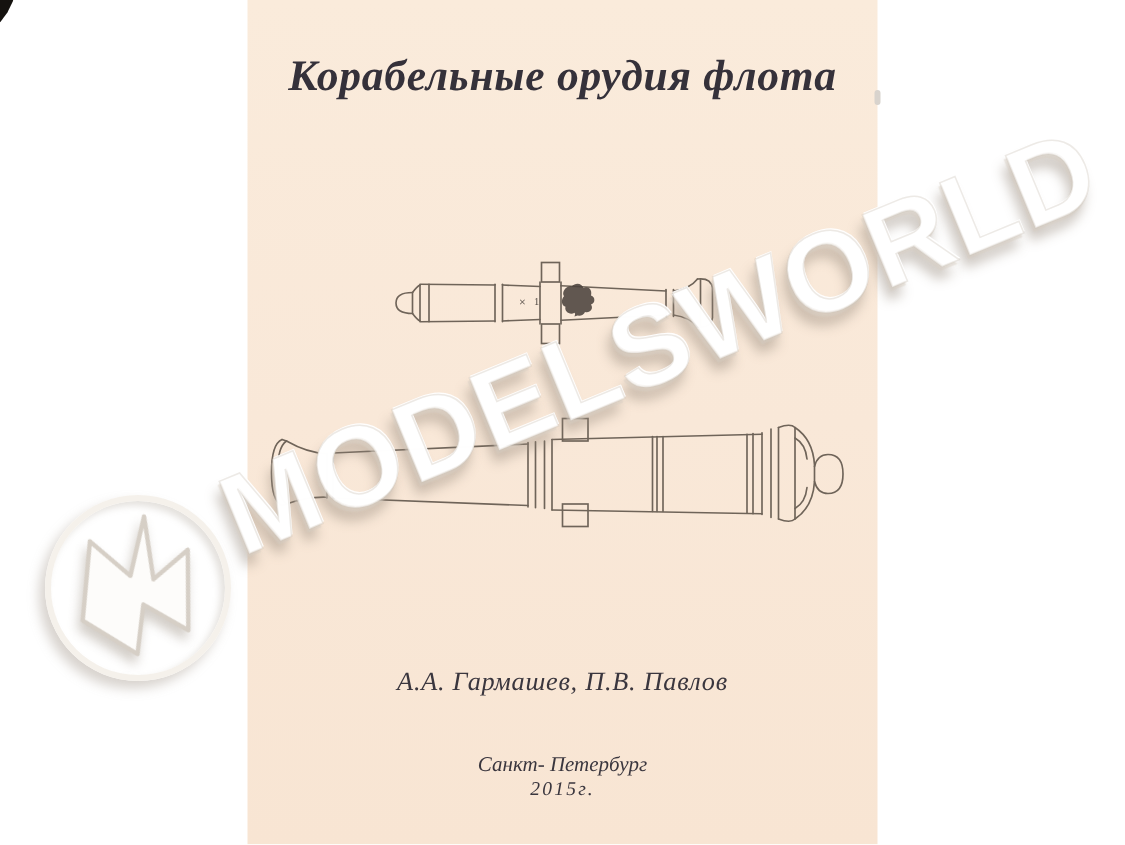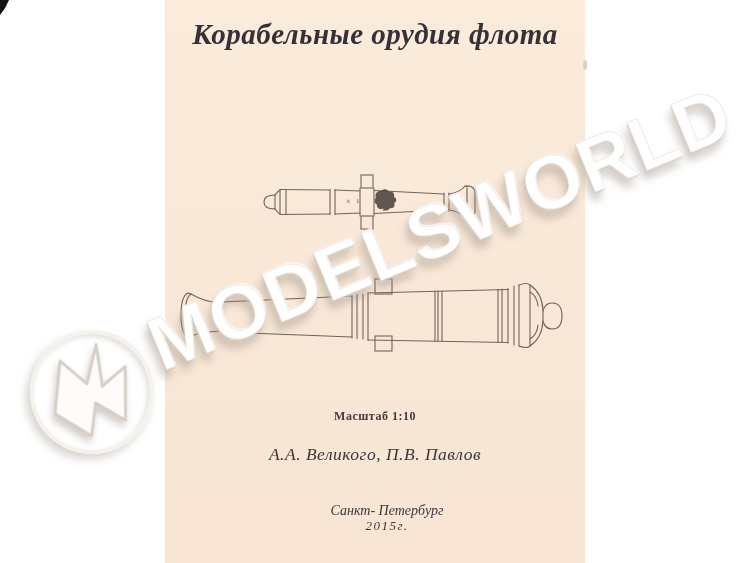--- a/index.html
+++ b/index.html
@@ -7,39 +7,39 @@
     position:relative; width:750px; height:563px; overflow:hidden;
     background:#ffffff;
     font-family:"Liberation Serif", serif;
   }
   
   .page{
     position:absolute; left:165px; top:0; width:420px; height:563px;
     background:linear-gradient(180deg,#faebdb 0%, #f9e8d8 50%, #f8e5d3 100%);
   }
   .title{
-    position:absolute; top:16px; left:0; width:100%;
+    position:absolute; top:33px; left:0; width:100%;
     text-align:center; color:#35313a;
     font-weight:bold; font-style:italic;
     font-size:29px; line-height:37px; letter-spacing:0.5px;
     margin:0;
   }
   .drawing{ position:absolute; }
   .drawing-small{ left:95px; top:167px; width:220px; height:70px; }
   .drawing-large{ left:13px;  top:276px; width:390px; height:88px; }
   .scale-label{
     position:absolute; top:409px; left:0; width:100%; text-align:center;
     font-weight:bold; font-size:12px; letter-spacing:0.5px; color:#403a3d;
   }
   .authors{
     position:absolute; top:444px; left:0; width:100%; text-align:center;
     font-style:italic; font-size:17.5px; letter-spacing:0.5px; color:#3a363e;
   }
   .imprint{
-    position:absolute; top:503px; left:12px; width:100%; text-align:center;
+    position:absolute; top:503px; left:0; width:100%; text-align:center;
     font-style:italic; font-size:14px; line-height:15px; color:#3a363e;
   }
   .imprint .year{ font-size:13px; letter-spacing:1.5px;margin-top:36px; }
 
   
   .watermark-text{
     position:absolute; left:152px; top:306px; z-index:5;
     transform:rotate(-22.5deg); transform-origin:0 50%;
     font-family:"Liberation Sans", sans-serif;
     font-weight:bold; font-size:76px; letter-spacing:1px; line-height:84px;
@@ -160,23 +160,22 @@
         <line x1="341" y1="9" x2="341" y2="70"></line>
         <path d="M341,9 Q349,6 352,9 L352,70 Q349,73 341,70"></path>
 
         <path d="M352,9 Q364,17 365,34 L365,45 Q364,62 352,70"></path>
         <path d="M352,16 Q359,20 360,30 M352,63 Q359,59 360,49"></path>
 
         <path d="M365,35 Q367,27 374,27 Q384,27 384,40 Q384,53 374,53 Q367,53 365,45"></path>
       </g>
     </svg>
 
-    <div class="scale-label">Масштаб 1:10</div>
 
-    <div class="authors">А.А. Великого, П.В. Павлов</div>
+    <div class="authors">А.А. Гармашев, П.В. Павлов</div>
 
     <div class="imprint">
       <span>Санкт- Петербург</span><br>
       <span class="year">2015г.</span>
     </div>
 
   </div>
 
   <div class="watermark-text">MODELSWORLD</div>
 

